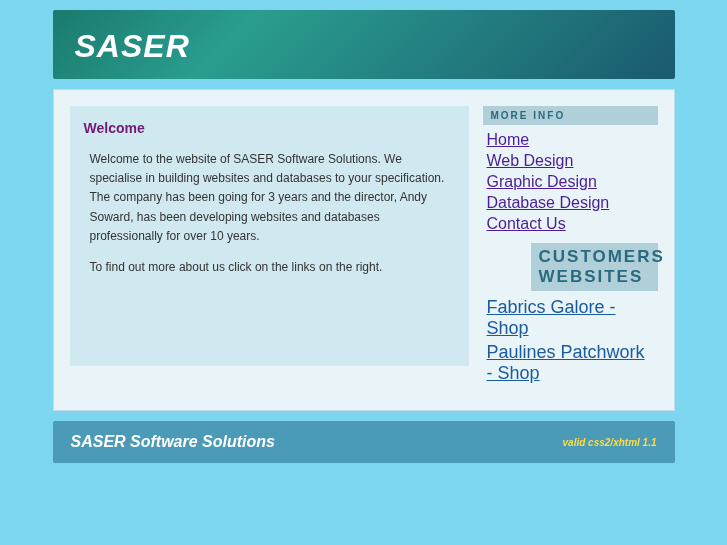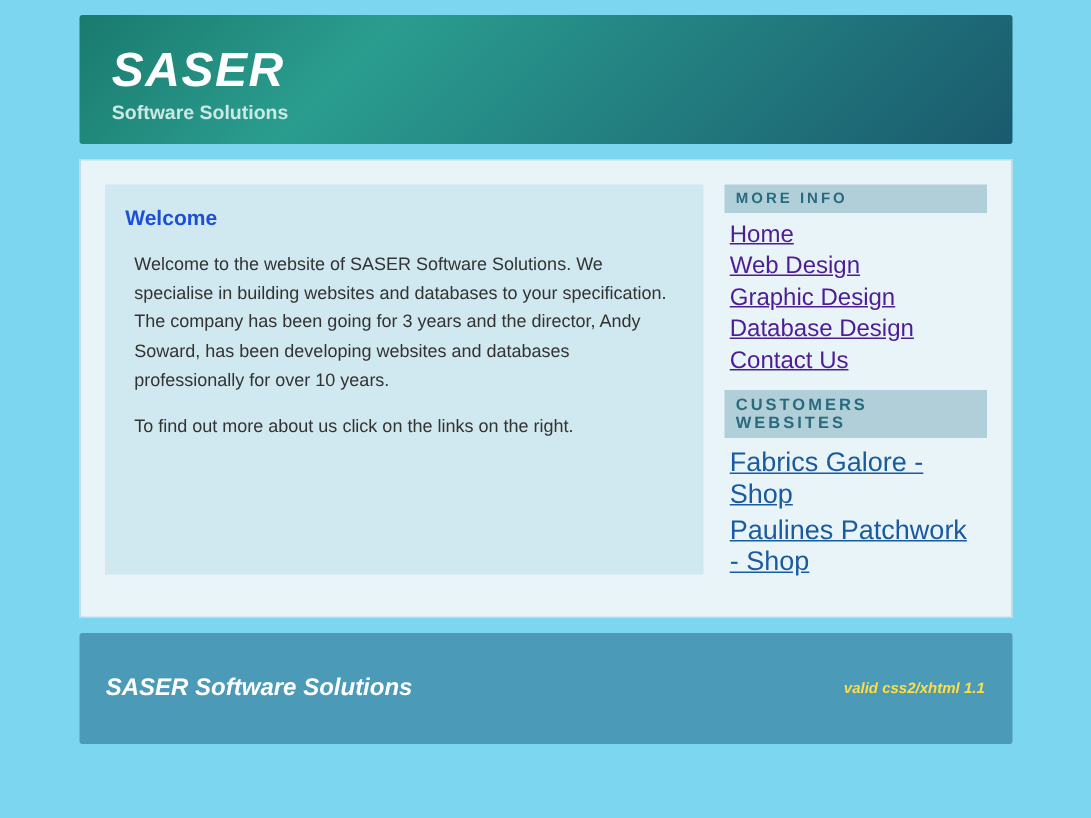--- a/index.html
+++ b/index.html
@@ -53,21 +53,21 @@
     
     .left-content {
       flex: 1;
       background-color: #d0e8f0;
       padding: 14px;
       min-height: 260px;
     }
     .welcome-heading {
       font-size: 14px;
       font-weight: bold;
-      color: #1d4ed8;
+      color: #701a75;
       margin-bottom: 10px;
     }
     .welcome-text {
       font-size: 12px;
       color: #333;
       line-height: 1.6;
       padding: 4px 6px;
     }
     .welcome-text p {
       margin-bottom: 12px;
@@ -105,21 +105,21 @@
 
     .sidebar-links li a {
       color: #4c1d95;
       font-size: 16px;
       cursor: pointer;
     }
 
     
     .footer {
       background-color: #4a9ab8;
-      padding: 28px 18px;
+      padding: 12px 18px;
       display: flex;
       justify-content: space-between;
       align-items: center;
       border-radius: 2px;
     }
 
     .footer-title {
       color: #ffffff;
       font-size: 16px;
       font-weight: bold;
@@ -129,26 +129,27 @@
     .footer-valid {
       color: #ffdd44;
       font-size: 10px;
       font-style: italic;
       font-weight: bold;
     }
 
     .customers-section-title {
       background-color: #b0cfd8;
       color: #2a6a7e;
-      font-size: 11px;
+      font-size: 17px;
       font-weight: bold;
       letter-spacing: 2px;
       padding: 4px 8px;
       margin-bottom: 6px;
       text-transform: uppercase;
+      margin-left: 48px;
     }
 
     .customers-links {
       list-style: none;
       padding: 0 4px;
     }
 
     .customers-links li {
       margin-bottom: 3px;
     }
@@ -160,21 +161,20 @@
       cursor: pointer;
     }
   </style>
 </head>
 <body>
 
 <div class="page-wrapper">
 
   <div class="header">
     <div class="header-title">SASER</div>
-    <div class="header-subtitle">Software Solutions</div>
   </div>
 
   <div class="main-area">
 
     <div class="left-content">
       <div class="welcome-heading">Welcome</div>
       <div class="welcome-text">
         <p>Welcome to the website of SASER Software Solutions. We specialise in building websites and databases to your specification. The company has been going for 3 years and the director, Andy Soward, has been developing websites and databases professionally for over 10 years.</p>
         <p>To find out more about us click on the links on the right.</p>
       </div>

